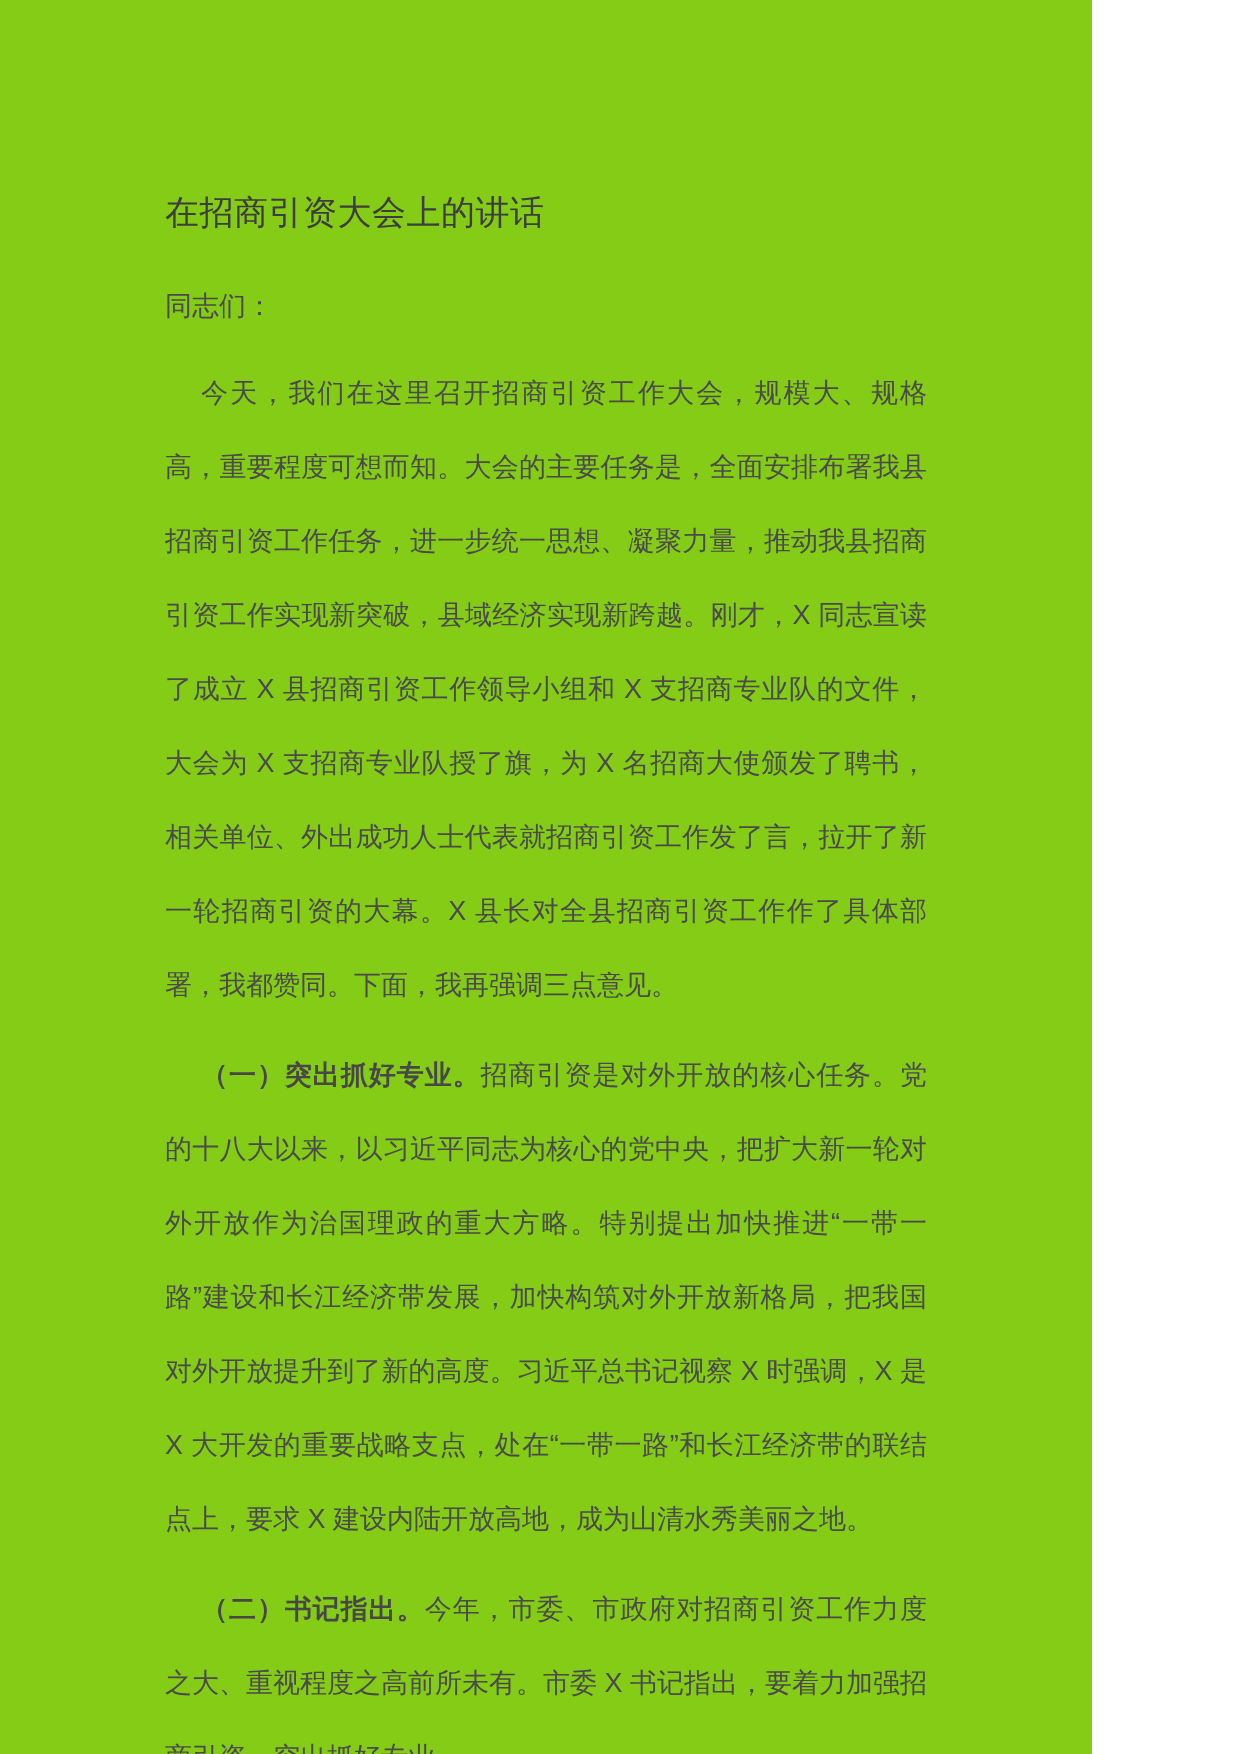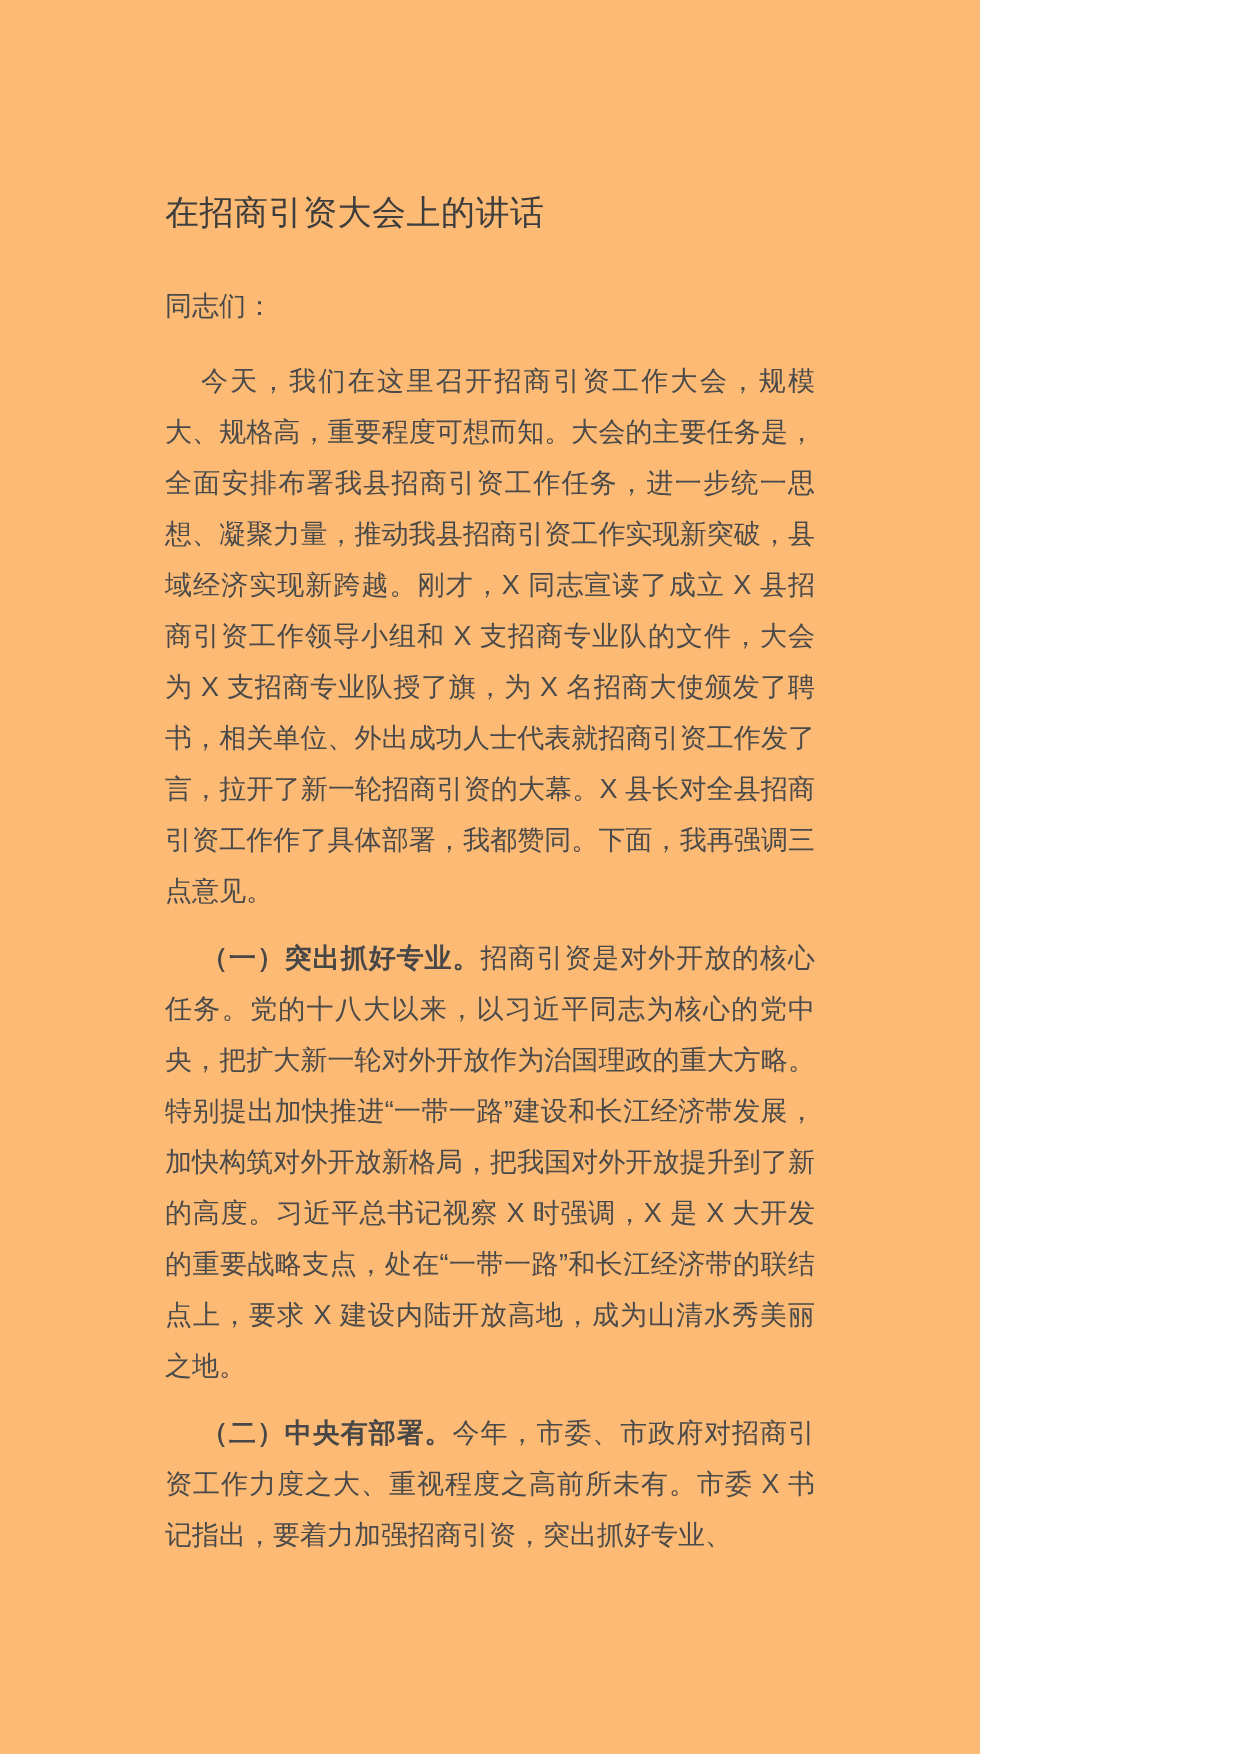--- a/index.html
+++ b/index.html
@@ -8,42 +8,42 @@
     background: #ffffff;
   }
   body {
     width: 1240px;
     height: 1754px;
     overflow: hidden;
     font-family: "Liberation Sans", "DejaVu Sans", sans-serif;
   }
   .page {
     box-sizing: border-box;
-    width: 980px;
+    width: 1092px;
     height: 1754px;
     padding: 190px 165px 0 165px;
-    background: #fdba74;
+    background: #84cc16;
   }
   .doc-title {
     font-size: 34px;
     line-height: 44px;
     font-weight: 400;
     color: #3d3d3d;
     letter-spacing: 0.5px;
     margin: 0 0 40px 0;
   }
   .salutation {
     font-size: 27px;
     line-height: 64px;
     color: #4a4a4a;
     margin: 0 0 18px 0;
   }
   .para {
     font-size: 27px;
-    line-height: 51px;
+    line-height: 74px;
     color: #4a4a4a;
     text-align: justify;
     text-indent: 36px;
     word-break: break-all;
     overflow-wrap: anywhere;
     margin: 0 0 16px 0;
   }
   .para:last-child {
     margin-bottom: 0;
   }
@@ -65,15 +65,15 @@
   <h1 class="doc-title">在招商引资大会上的讲话</h1>
 
   <div class="salutation">同志们：</div>
 
   <p class="para"><span>今天，我们在这里召开招商引资工作大会，规模大、规格高，重要程度可想而知。大会的主要任务是，全面安排布署我县招商引资工作任务，进一步统一思想、凝聚力量，推动我县招商引资工作实现新突破，县域经济实现新跨越。刚才，X 同志宣读了成立 X 县招商引资工作领导小组和 X 支招商专业队的文件，大会为 X 支招商专业队授了旗，为 X 名招商大使颁发了聘书，相关单位、外出成功人士代表就招商引资工作发了言，拉开了新一轮招商引资的大幕。X 县长对全县招商引资工作作了具体部署，我都赞同。下面，我再强调三点意见。</span></p>
 
 
 
   <p class="para"><span class="lead">（一）突出抓好专业。</span><span>招商引资是对外开放的核心任务。党的十八大以来，以习近平同志为核心的党中央，把扩大新一轮对外开放作为治国理政的重大方略。特别提出加快推进“一带一路”建设和长江经济带发展，加快构筑对外开放新格局，把我国对外开放提升到了新的高度。习近平总书记视察 X 时强调，X 是 X 大开发的重要战略支点，处在“一带一路”和长江经济带的联结点上，要求 X 建设内陆开放高地，成为山清水秀美丽之地。</span></p>
 
-  <p class="para"><span class="lead">（二）中央有部署。</span><span>今年，市委、市政府对招商引资工作力度之大、重视程度之高前所未有。市委 X 书记指出，要着力加强招商引资，突出抓好专业、</span></p>
+  <p class="para"><span class="lead">（二）书记指出。</span><span>今年，市委、市政府对招商引资工作力度之大、重视程度之高前所未有。市委 X 书记指出，要着力加强招商引资，突出抓好专业、</span></p>
 
 </div>
 
 </body></html>

